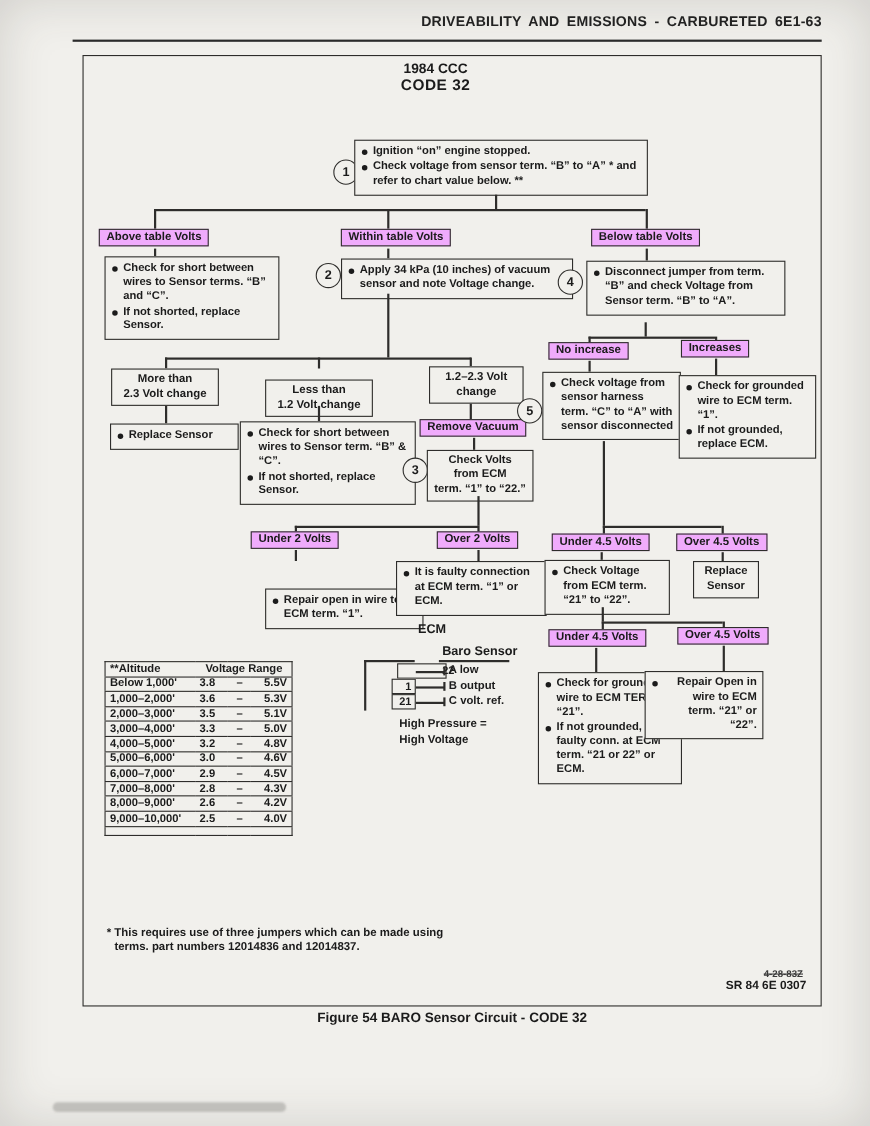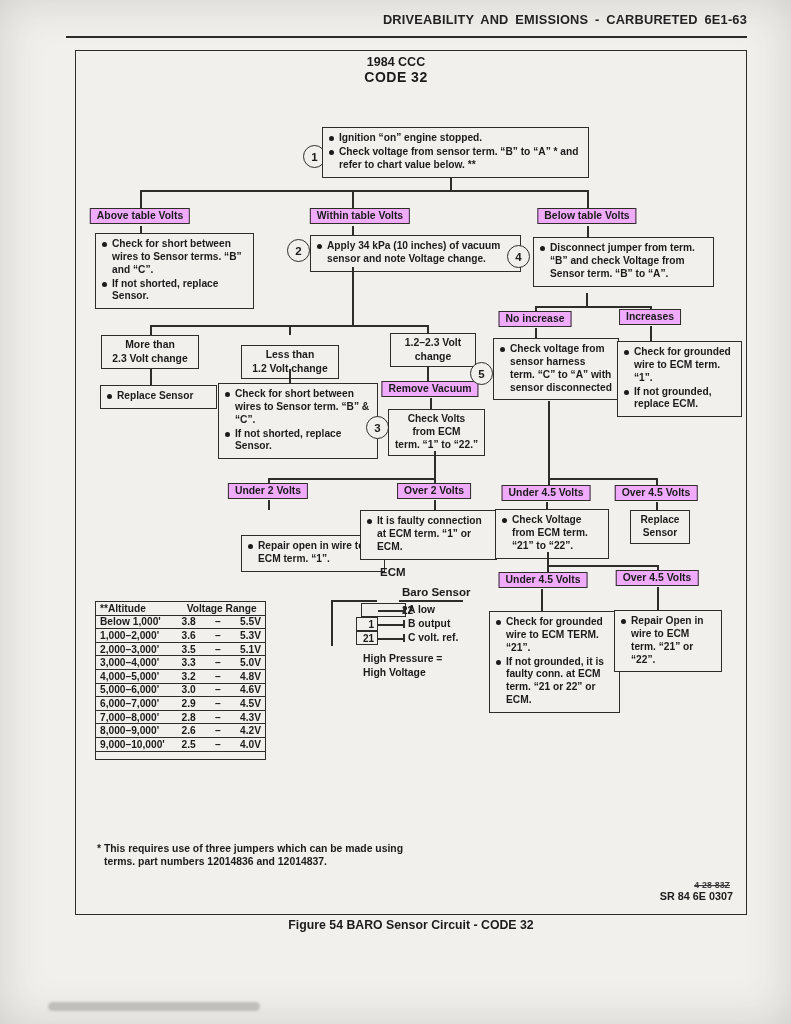--- a/index.html
+++ b/index.html
@@ -258,21 +258,21 @@
   <div class="bx" style="left:489px;top:611px;width:120px;">
     <div class="bullet">
         <span class="dot"></span>
         <span>Check for grounded wire to ECM TERM. “21”.</span>
       </div>
     <div class="bullet">
         <span class="dot"></span>
         <span>If not grounded, it is faulty conn. at ECM term. “21 or 22” or ECM.</span>
       </div>
   </div>
-  <div class="bx" style="left:614px;top:610px;width:97px;">
+  <div class="bx" style="left:586px;top:610px;width:97px;text-align:right;">
     <div class="bullet">
         <span class="dot"></span>
         <span>Repair Open in wire to ECM term. “21” or “22”.</span>
       </div>
   </div>
 
   <table class="alt-table">
     <tbody>
       <tr>
         <td class="c-alt">**Altitude</td>

